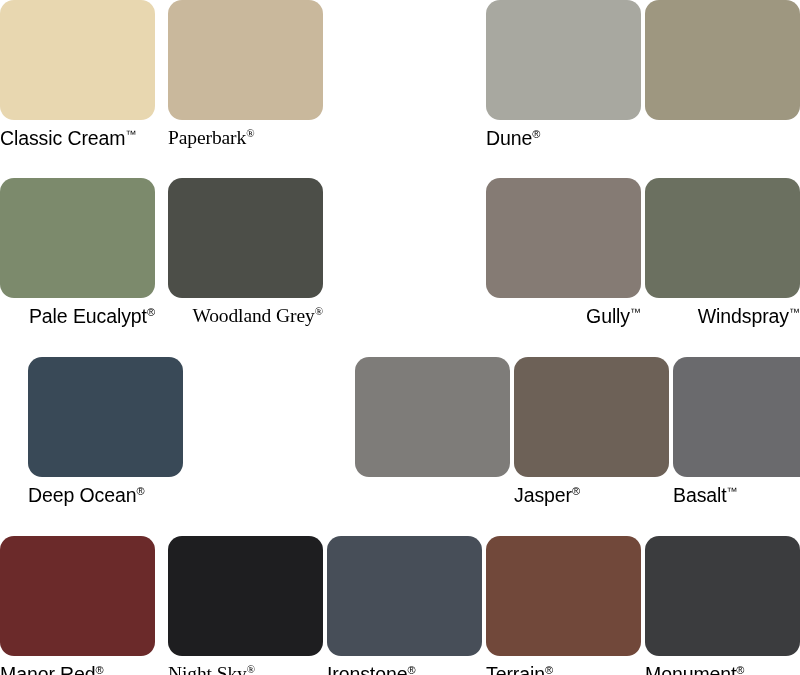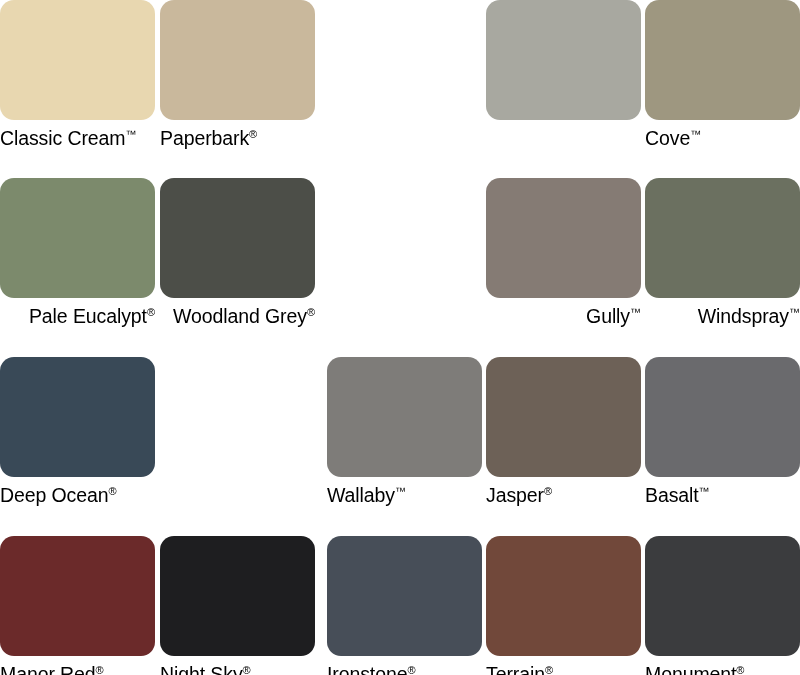--- a/index.html
+++ b/index.html
@@ -48,49 +48,49 @@
 
   .swatch-label .mark {
     font-size: 11px;
     vertical-align: super;
     line-height: 0;
     letter-spacing: 0;
   }
 
   
   .col-0 { left: 0px; }
-  .col-1 { left: 160px; }
+  .col-1 { left: 168px; font-family: Liberation Serif, serif; }
   .col-2 { left: 327px; }
   .col-3 { left: 486px; }
   .col-4 { left: 645px; }
 
   
   .row-0 { top: 0px; }
   .row-1 { top: 178px; text-align: right; }
-  .row-2 { top: 357px; }
+  .row-2 { top: 357px; margin-left: 28px; }
   .row-3 { top: 536px; }
 </style>
 </head>
 <body>
 
 <div id="swatch-grid">
     <div class="swatch-cell row-0 col-0">
       <div class="swatch-chip" style="background-color: rgb(232, 215, 176);"></div>
       <span class="swatch-label"><span>Classic Cream</span><span class="mark">™</span></span>
     </div>
     <div class="swatch-cell row-0 col-1">
       <div class="swatch-chip" style="background-color: rgb(201, 184, 156);"></div>
       <span class="swatch-label"><span>Paperbark</span><span class="mark">®</span></span>
     </div>
     <div class="swatch-cell row-0 col-3">
       <div class="swatch-chip" style="background-color: rgb(168, 168, 160);"></div>
+      <span class="swatch-label"><span>Dune</span><span class="mark">®</span></span>
     </div>
     <div class="swatch-cell row-0 col-4">
       <div class="swatch-chip" style="background-color: rgb(158, 151, 128);"></div>
-      <span class="swatch-label"><span>Cove</span><span class="mark">™</span></span>
     </div>
     <div class="swatch-cell row-1 col-0">
       <div class="swatch-chip" style="background-color: rgb(124, 138, 108);"></div>
       <span class="swatch-label"><span>Pale Eucalypt</span><span class="mark">®</span></span>
     </div>
     <div class="swatch-cell row-1 col-1">
       <div class="swatch-chip" style="background-color: rgb(76, 78, 72);"></div>
       <span class="swatch-label"><span>Woodland Grey</span><span class="mark">®</span></span>
     </div>
     <div class="swatch-cell row-1 col-3">
@@ -100,21 +100,20 @@
     <div class="swatch-cell row-1 col-4">
       <div class="swatch-chip" style="background-color: rgb(107, 112, 96);"></div>
       <span class="swatch-label"><span>Windspray</span><span class="mark">™</span></span>
     </div>
     <div class="swatch-cell row-2 col-0">
       <div class="swatch-chip" style="background-color: rgb(57, 73, 87);"></div>
       <span class="swatch-label"><span>Deep Ocean</span><span class="mark">®</span></span>
     </div>
     <div class="swatch-cell row-2 col-2">
       <div class="swatch-chip" style="background-color: rgb(126, 124, 121);"></div>
-      <span class="swatch-label"><span>Wallaby</span><span class="mark">™</span></span>
     </div>
     <div class="swatch-cell row-2 col-4">
       <div class="swatch-chip" style="background-color: rgb(106, 106, 109);"></div>
       <span class="swatch-label"><span>Basalt</span><span class="mark">™</span></span>
     </div>
     <div class="swatch-cell row-2 col-3">
       <div class="swatch-chip" style="background-color: rgb(109, 97, 87);"></div>
       <span class="swatch-label"><span>Jasper</span><span class="mark">®</span></span>
     </div>
     <div class="swatch-cell row-3 col-0">

